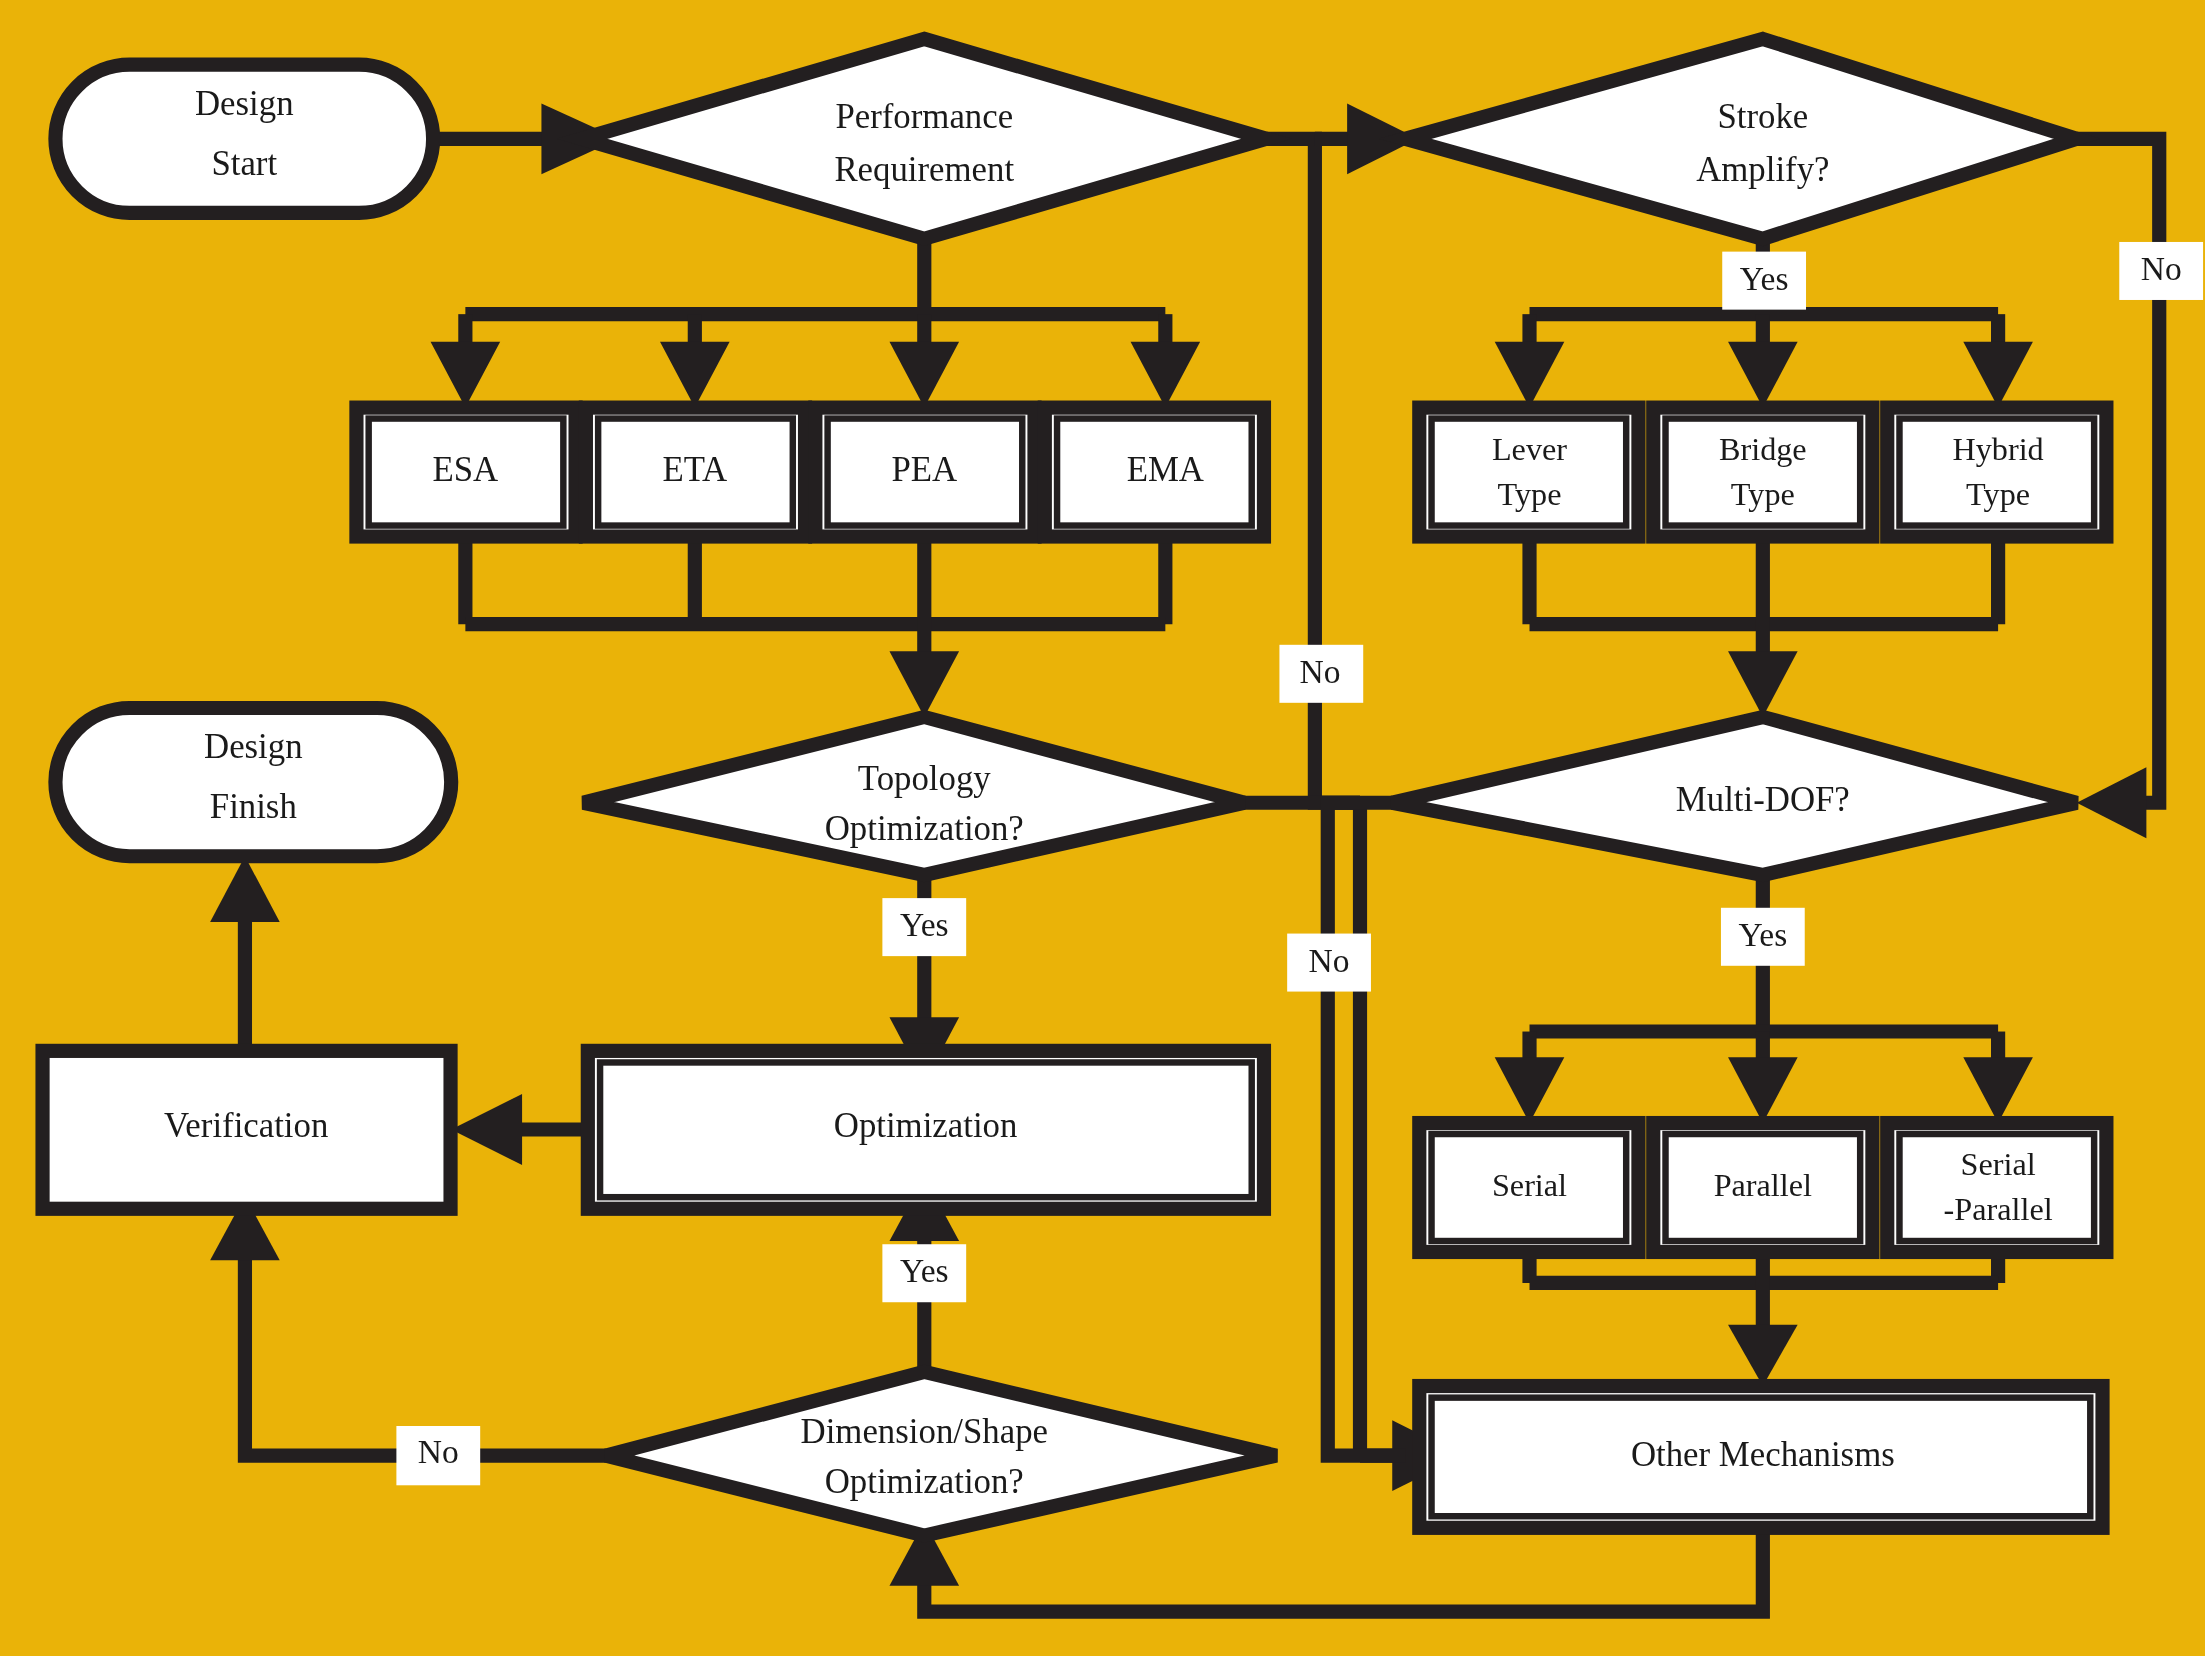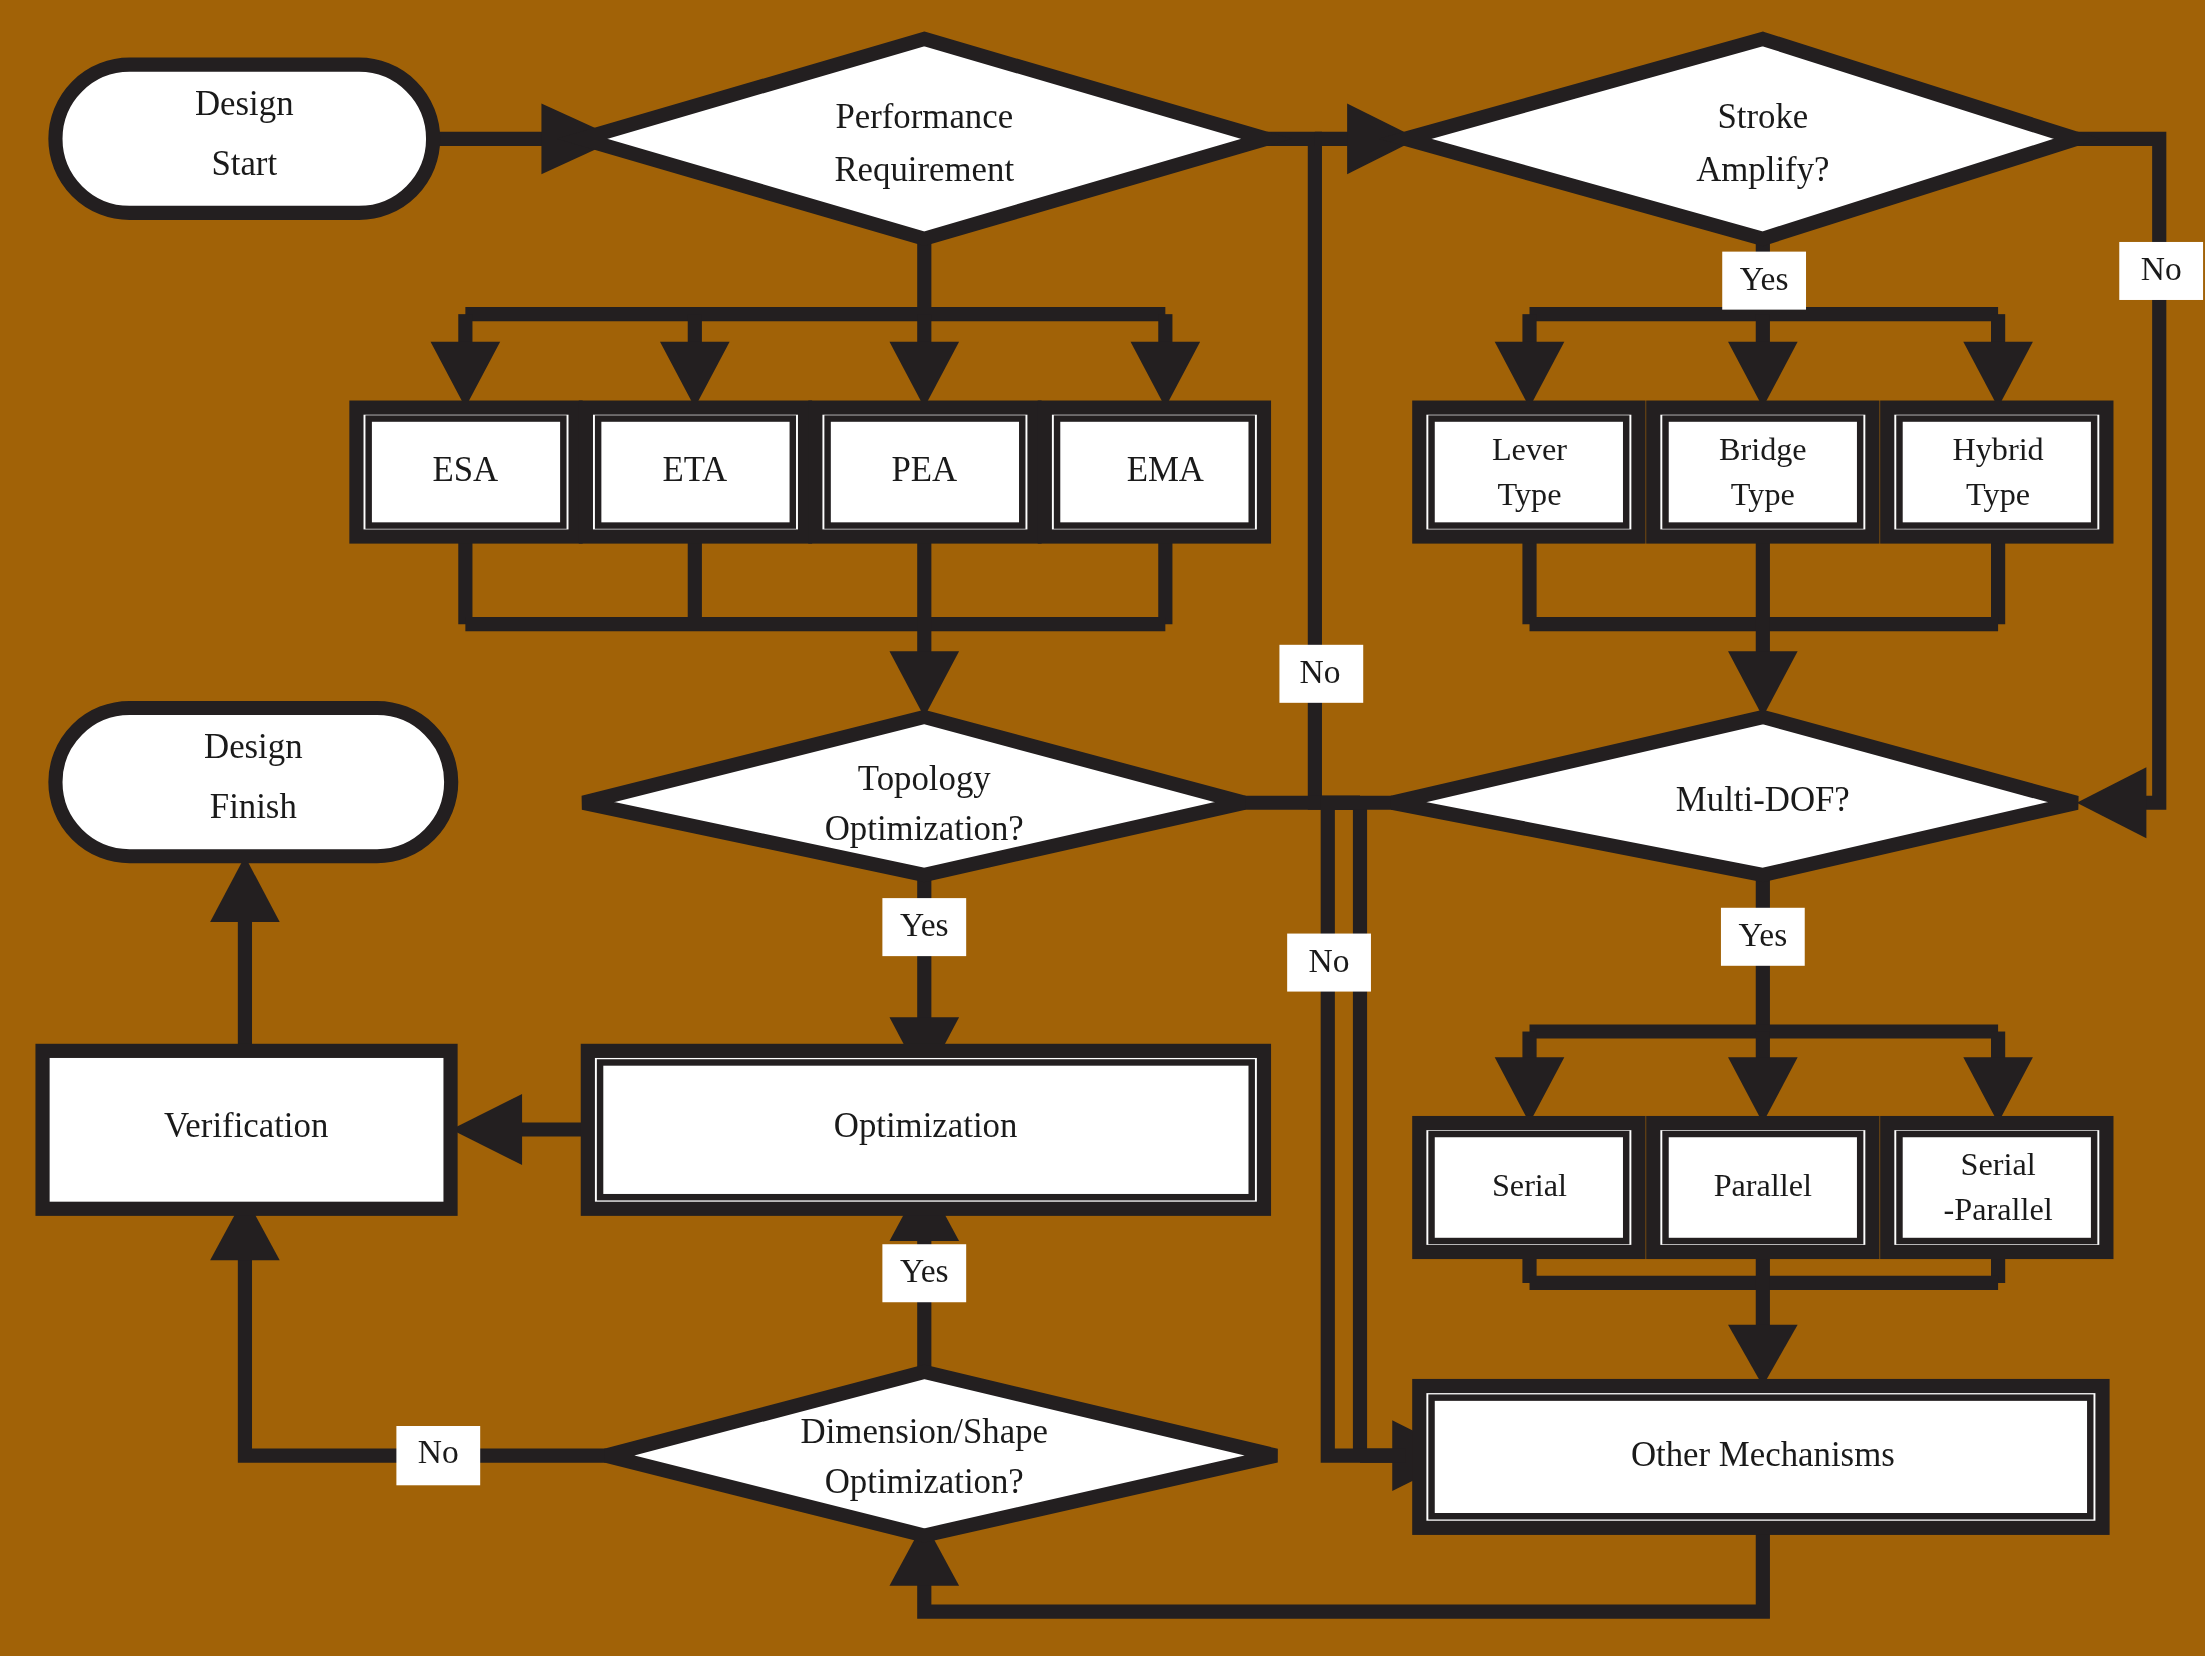--- a/index.html
+++ b/index.html
@@ -1,18 +1,18 @@
 <!DOCTYPE html>
 <html style="font-size:10.3px"><head>
 <meta charset="utf-8">
 <style>
   html,body{margin:0;padding:0;background:#ffffff;}
   body{width:2205px;height:1657px;overflow:hidden;
        font-family:"Liberation Serif","DejaVu Serif",serif;}
-  #root{position:relative;width:2205px;height:1657px;background:#a16207;}
+  #root{position:relative;width:2205px;height:1657px;background:#eab308;}
   svg{position:absolute;left:0;top:0;width:2205px;height:1657px;display:block;}
   .stroke{fill:none;stroke:#231f20;stroke-width:22;stroke-linecap:butt;stroke-linejoin:miter;}
   .shapefill{fill:#ffffff;stroke:#231f20;stroke-width:22;}
   .shapefill-inner{fill:none;stroke:#231f20;stroke-width:10;}
   .arrowhead{fill:#231f20;stroke:none;}
   text{fill:#1a1a1a;font-family:"Liberation Serif","DejaVu Serif",serif;}
   .lbl{font-size:54px;text-anchor:middle;dominant-baseline:middle;}
   .lbl-sm{font-size:50px;text-anchor:middle;dominant-baseline:middle;}
   .yn{font-size:52px;text-anchor:middle;dominant-baseline:middle;}
 </style>

